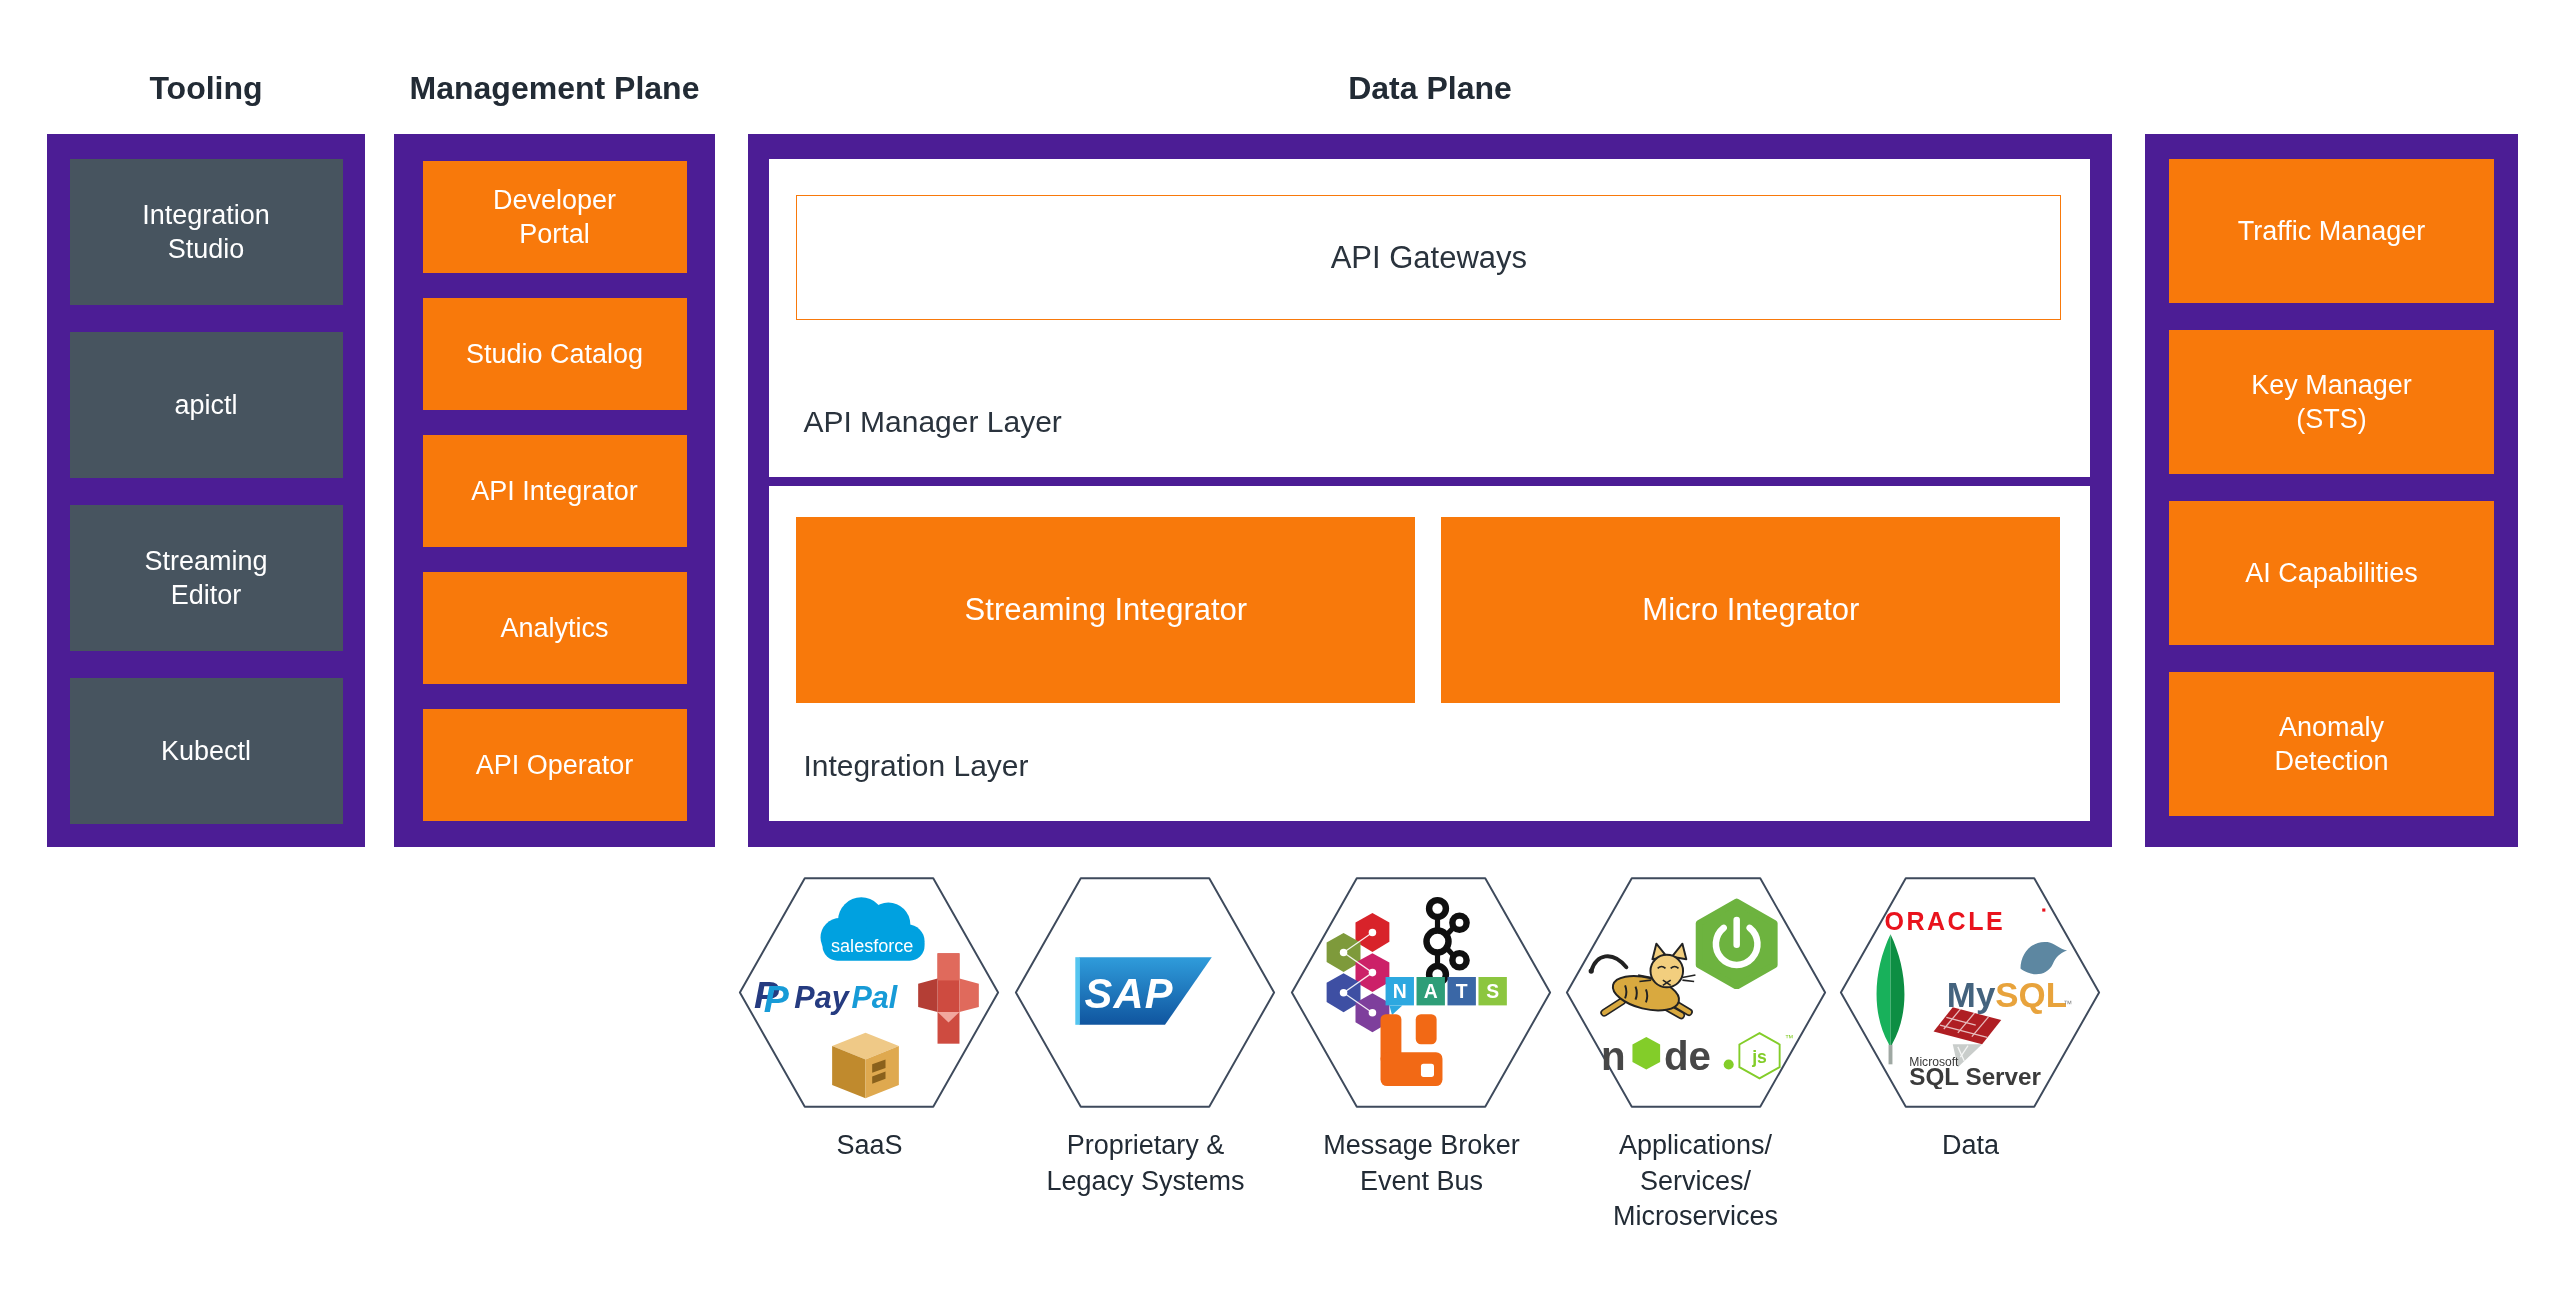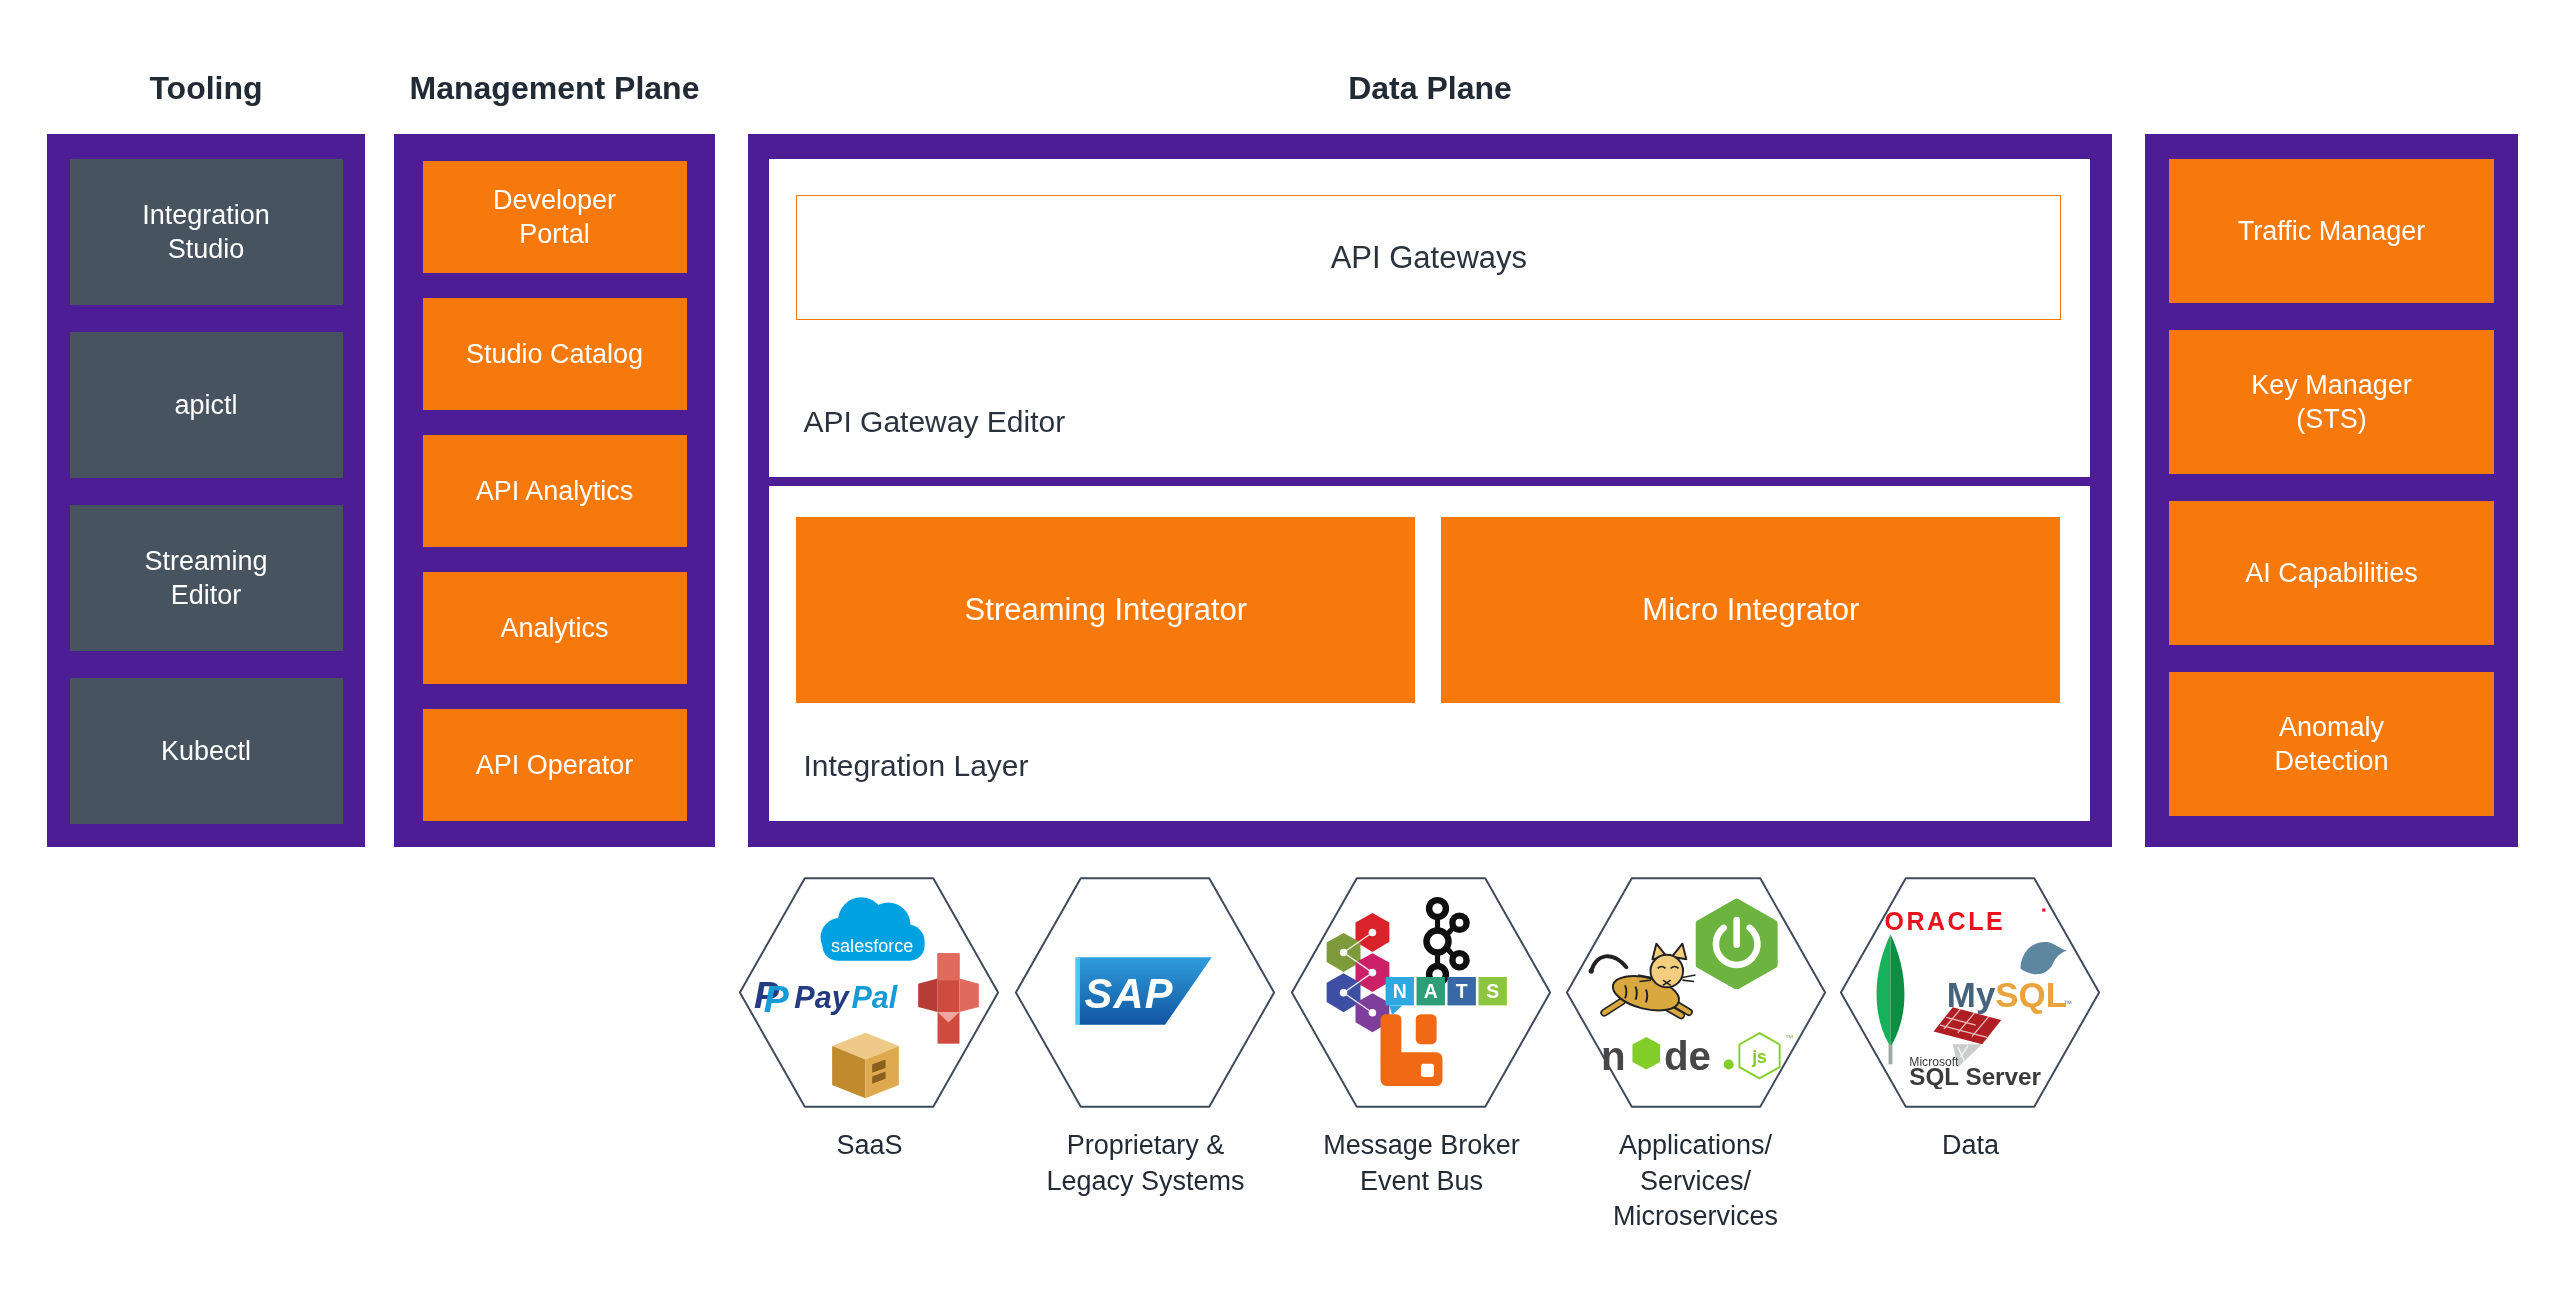--- a/index.html
+++ b/index.html
@@ -51,29 +51,29 @@
   <div class="colbg stack stack-t" style="left:47px;width:318px;">
     <div class="box dark t-box">Integration Studio</div>
     <div class="box dark t-box">apictl</div>
     <div class="box dark t-box">Streaming Editor</div>
     <div class="box dark t-box">Kubectl</div>
   </div>
 
   <div class="colbg stack stack-m" style="left:394px;width:321px;">
     <div class="box orangeb m-box">Developer Portal</div>
     <div class="box orangeb m-box">Studio Catalog</div>
-    <div class="box orangeb m-box">API Analytics</div>
+    <div class="box orangeb m-box">API Integrator</div>
     <div class="box orangeb m-box">Analytics</div>
     <div class="box orangeb m-box">API Operator</div>
   </div>
 
   <div class="colbg" style="left:748px;width:1364px;">
     <div class="panel" style="left:21.4px;top:25px;width:1321px;height:318px;">
       <div class="gw-outline">API Gateways</div>
-      <div class="layer-label">API Gateway Editor</div>
+      <div class="layer-label">API Manager Layer</div>
     </div>
     <div class="panel" style="left:21.4px;top:352px;width:1321px;height:335px;">
       <div class="big-orange" style="left:27px;">Streaming Integrator</div>
       <div class="big-orange" style="left:672px;">Micro Integrator</div>
       <div class="layer-label">Integration Layer</div>
     </div>
   </div>
 
   <div class="colbg stack stack-t" style="left:2145px;width:373px;">
     <div class="box orangeb c-box">Traffic Manager</div>

